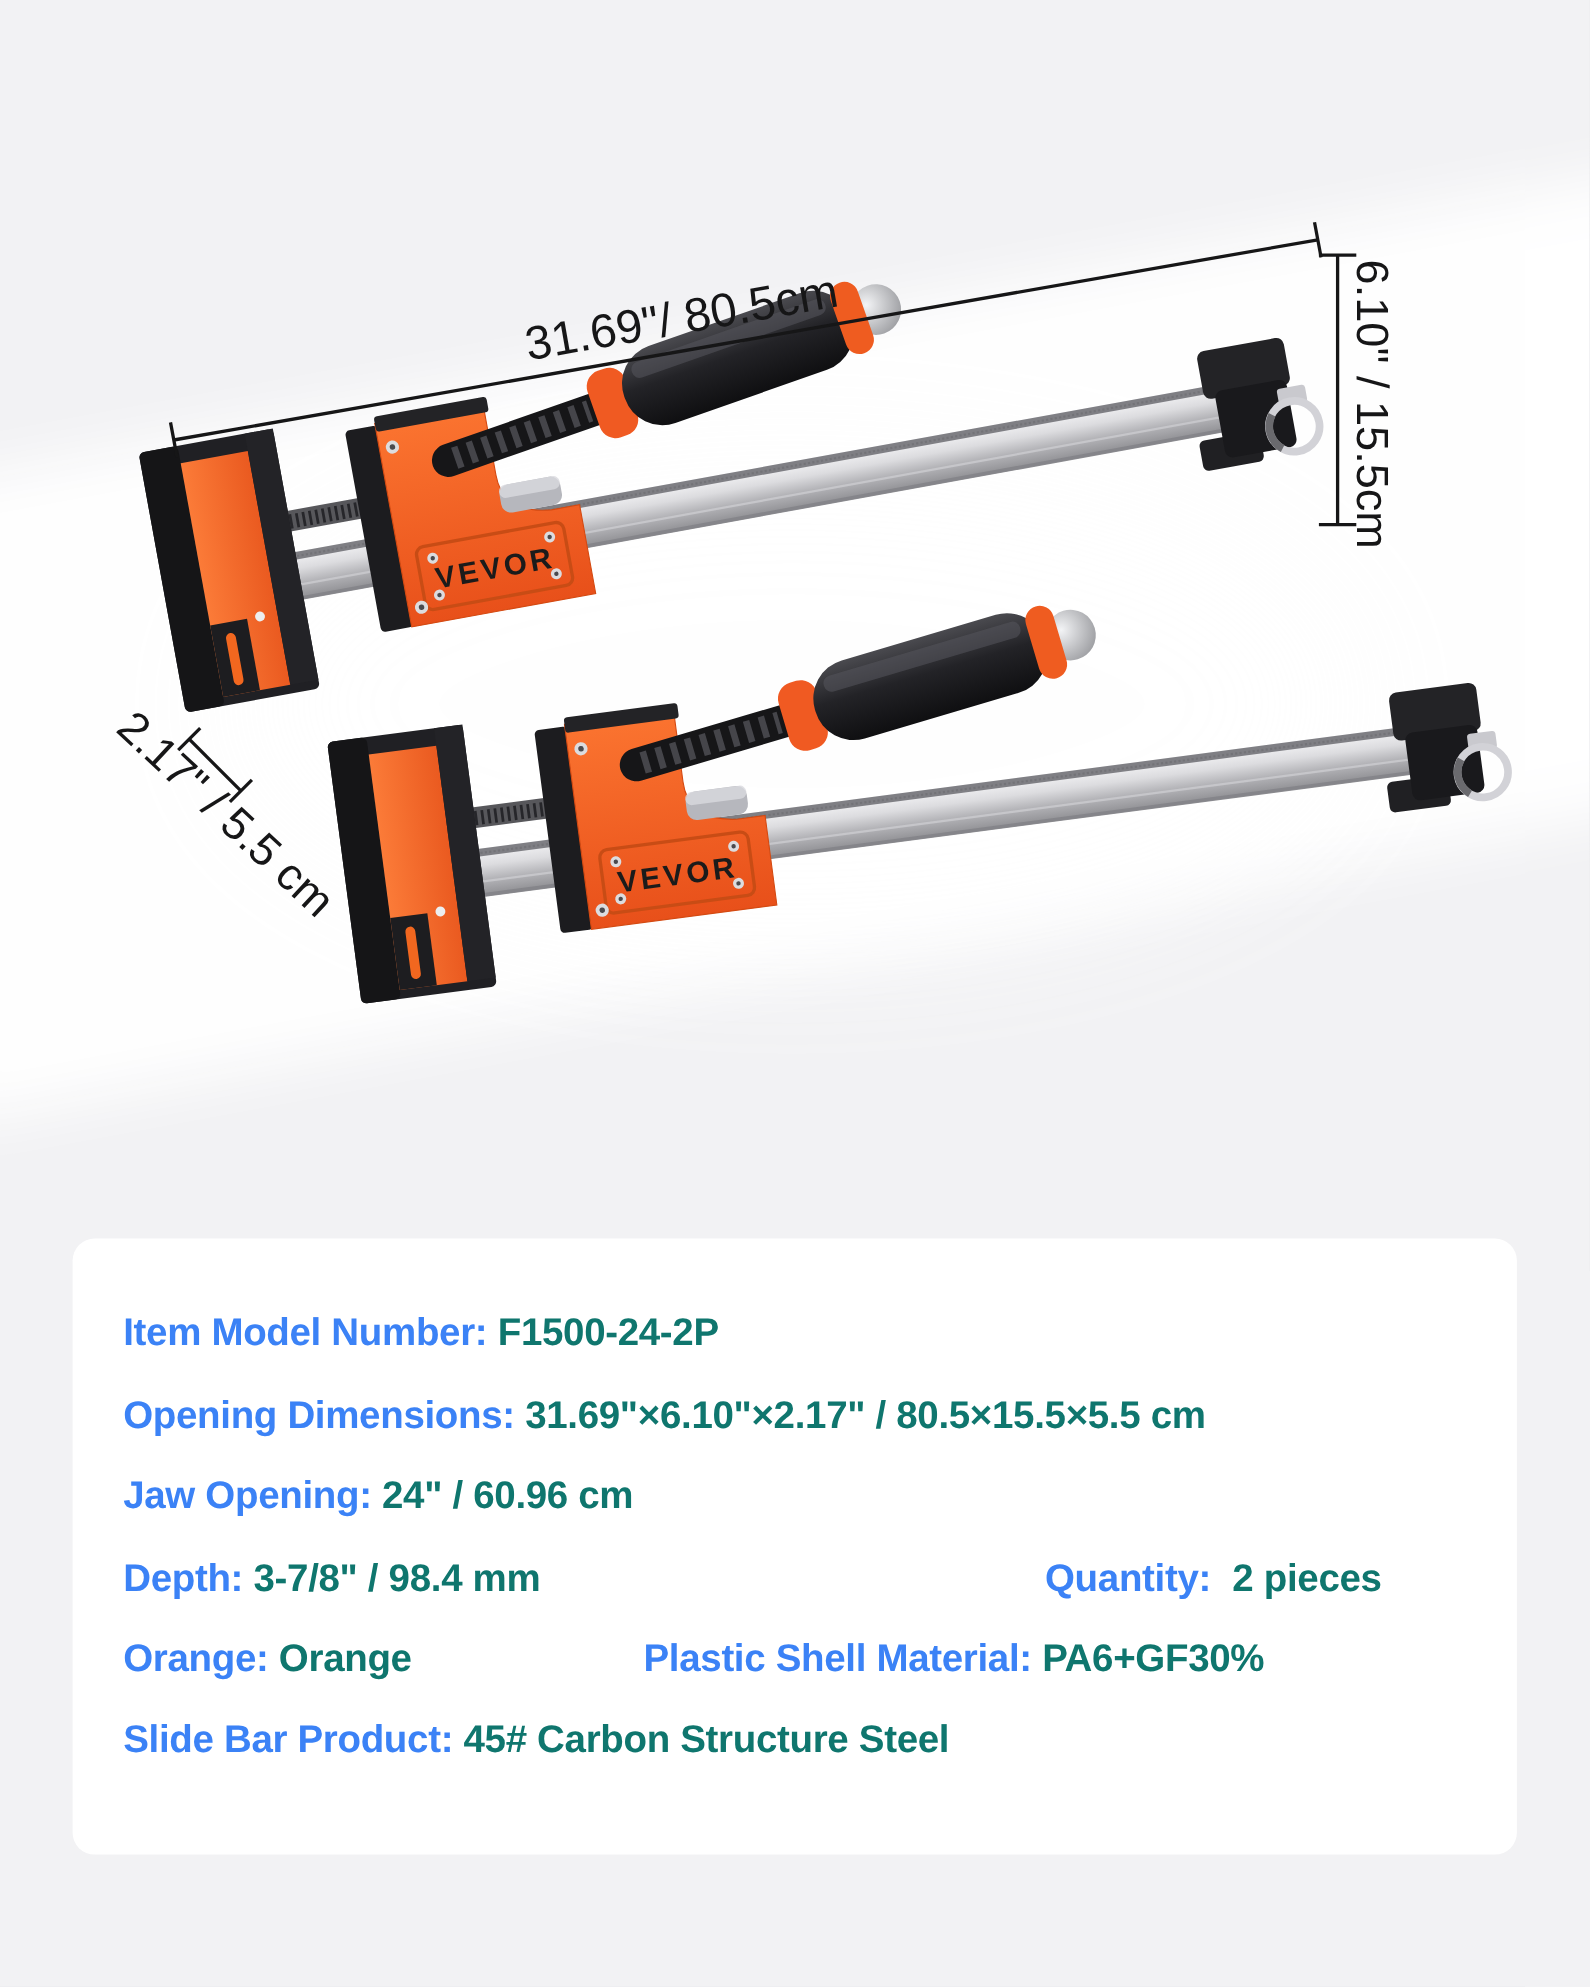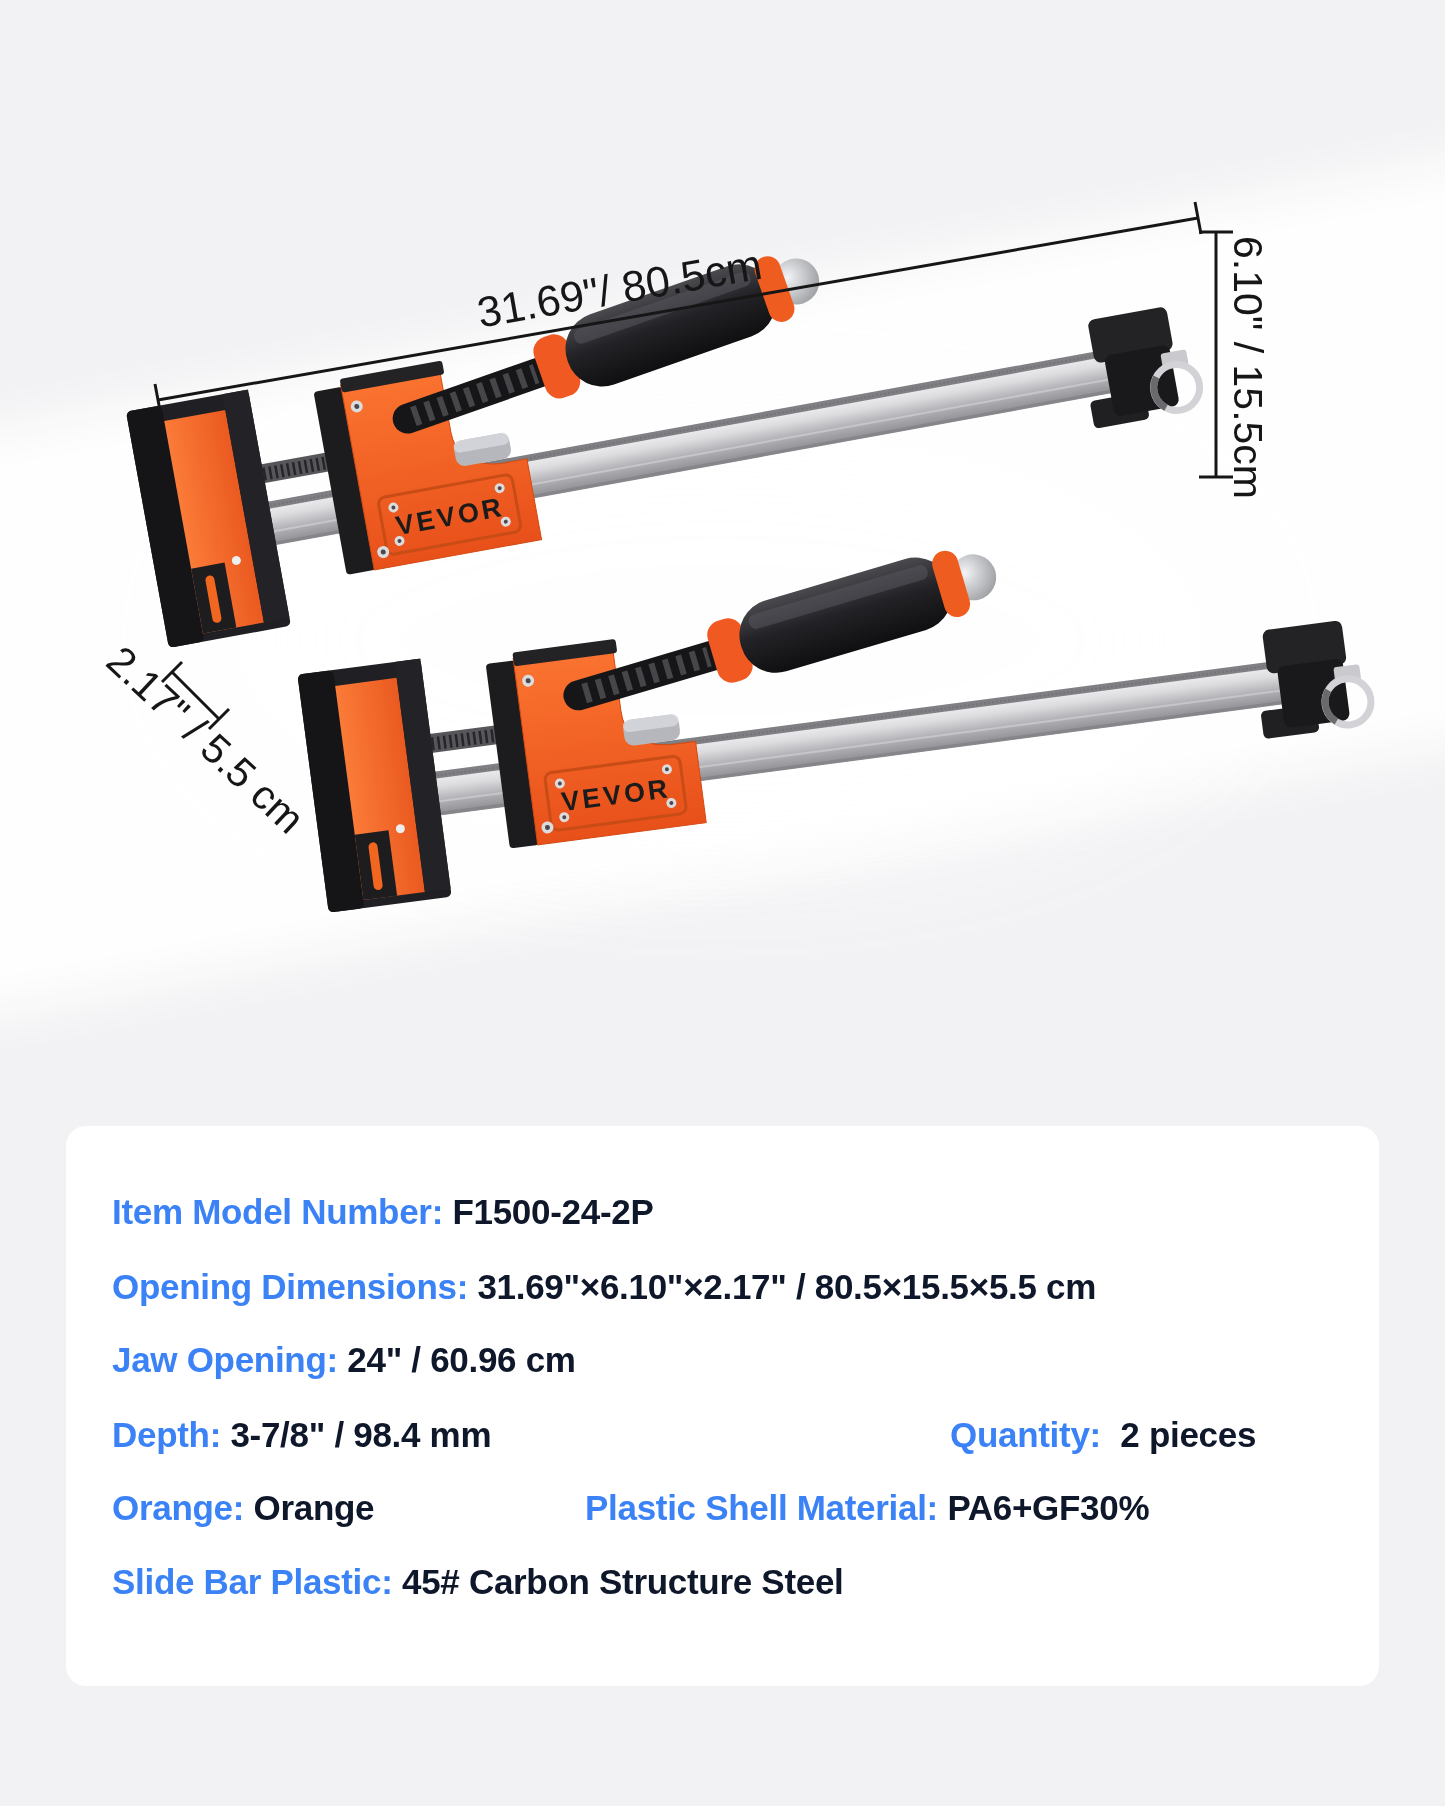--- a/index.html
+++ b/index.html
@@ -9,21 +9,21 @@
             transform:rotate(-10.5deg);filter:blur(26px);opacity:.94;}
   .backdrop2{position:absolute;left:220px;top:430px;width:1000px;height:420px;background:#ffffff;
              border-radius:50%;filter:blur(60px);opacity:.85;}
   #product-svg{position:absolute;left:0;top:0;}
   .dim-text{font-weight:500;fill:#161617;letter-spacing:0px;}
   .spec-card{position:absolute;left:66px;top:1126px;width:1313px;height:560px;background:#ffffff;border-radius:20px;}
   .spec-row{position:absolute;left:46px;height:44px;line-height:44px;font-size:35px;font-weight:700;
             color:#141414;letter-spacing:-0.3px;white-space:nowrap;}
   .spec-pair{position:absolute;top:0;white-space:nowrap;}
   .spec-label{color:#3b82f6;}
-  .spec-value{color:#0f172a;}
+  .spec-value{color:#0f766e;}
   .gap-sm{margin-left:10px;}
 </style>
 </head>
 <body>
 
 <div id="screen">
 
   <div class="backdrop"></div>
   <div class="backdrop2"></div>
 
@@ -173,17 +173,17 @@
     <div class="spec-row" style="top:360px;width:1230px;">
       <span class="spec-pair" style="left:0;">
         <span class="spec-label">Orange: </span><span class="spec-value">Orange</span>
       </span>
       <span class="spec-pair" style="left:473px;">
         <span class="spec-label">Plastic Shell Material: </span><span class="spec-value">PA6+GF30%</span>
       </span>
     </div>
 
     <div class="spec-row" style="top:434px;">
-      <span class="spec-label">Slide Bar Plastic: </span><span class="spec-value">45# Carbon Structure Steel</span>
+      <span class="spec-label">Slide Bar Product: </span><span class="spec-value">45# Carbon Structure Steel</span>
     </div>
 
   </div>
 </div>
 
 </body></html>

